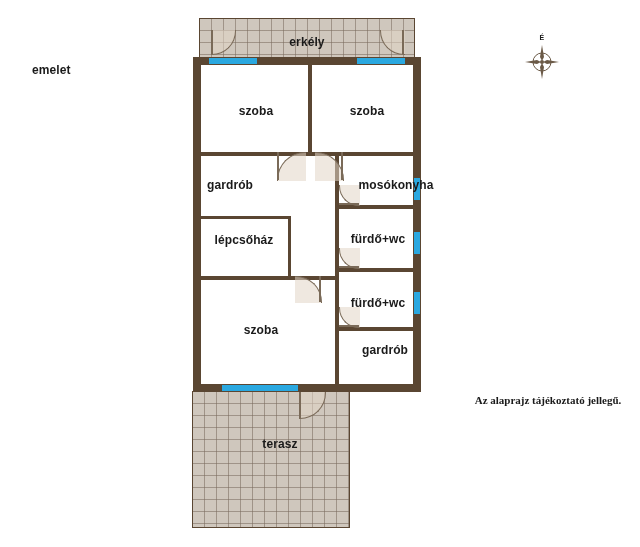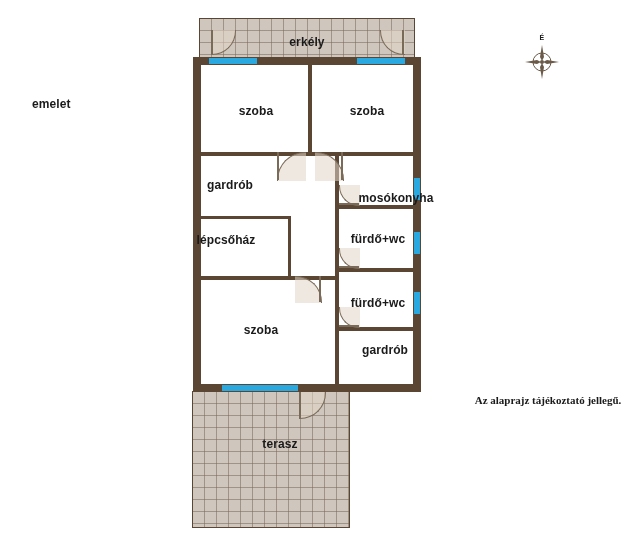--- a/index.html
+++ b/index.html
@@ -24,21 +24,20 @@
     font-family: "Liberation Sans", sans-serif;
     font-size: 12px;
     font-weight: bold;
     color: #1a1a1a;
     white-space: nowrap;
     transform: translate(-50%, -50%);
     letter-spacing: 0.1px;
   }
   .lbl.left {
     transform: translate(0, -50%);
-    margin-top: 34px;
   }
   .note {
     position: absolute;
     font-family: Liberation Serif, serif;
     font-size: 11px;
     font-weight: bold;
     color: #1a1a1a;
     white-space: nowrap;
     transform: translate(-50%, -50%);
   }
@@ -142,22 +141,22 @@
 
   <div class="door-arc" style="left:211px; top:30px; width:24px; height:24px; border-radius:0 0 24px 0; border-left:none; border-top:none;"></div>
   <div class="door-leaf" style="left:211px; top:30px; width:2px; height:24px;"></div>
   <div class="door-arc" style="left:380px; top:30px; width:24px; height:24px; border-radius:0 0 0 24px; border-right:none; border-top:none;"></div>
   <div class="door-leaf" style="left:402px; top:30px; width:2px; height:24px;"></div>
 
   <div class="lbl" style="left:307px; top:42px;">erkély</div>
   <div class="lbl" style="left:256px; top:111px;">szoba</div>
   <div class="lbl" style="left:367px; top:111px;">szoba</div>
   <div class="lbl" style="left:230px; top:185px;">gardrób</div>
-  <div class="lbl" style="left:378px; top:198px;padding-left:36px;">mosókonyha</div>
-  <div class="lbl" style="left:226px; top:240px;">lépcsőház</div>
+  <div class="lbl" style="left:378px; top:185px;padding-left:36px;">mosókonyha</div>
+  <div class="lbl" style="left:244px; top:240px;">lépcsőház</div>
   <div class="lbl" style="left:378px; top:239px;">fürdő+wc</div>
   <div class="lbl" style="left:378px; top:303px;">fürdő+wc</div>
   <div class="lbl" style="left:261px; top:330px;">szoba</div>
   <div class="lbl" style="left:385px; top:350px;">gardrób</div>
   <div class="lbl" style="left:260px; top:444px;margin-left:20px;">terasz</div>
 
   <div class="lbl left" style="left:32px; top:70px;">emelet</div>
   <div class="note" style="left:548px; top:400px;">Az alaprajz tájékoztató jellegű.</div>
 
   <div class="compass" style="left:522px; top:42px; width:40px; height:40px;">

